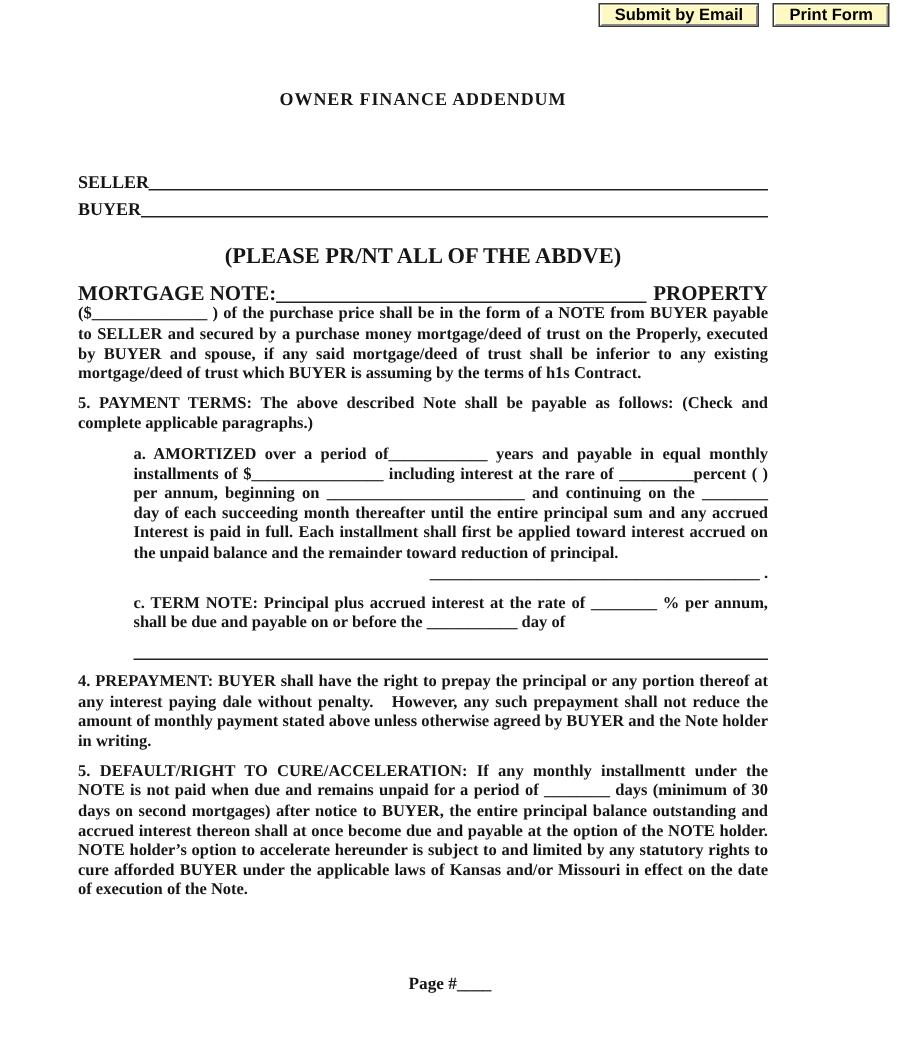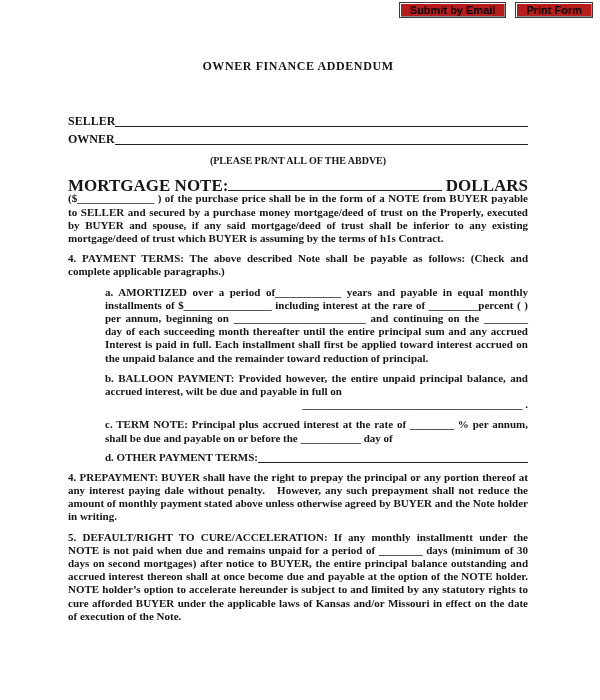--- a/index.html
+++ b/index.html
@@ -13,34 +13,34 @@
     overflow:hidden;
   }
   
   .toolbar{
     position:absolute;top:2px;right:7px;
     display:flex;gap:9px;
   }
   .pdf-btn{
     font-family:"Liberation Sans", sans-serif;
     font-size:11px;font-weight:bold;color:#000;
-    background:#b91c1c;
+    background:#fef9c3;
     border:1px solid #3a3a3a;
     box-shadow:inset 1px 1px 0 #ffffff, inset -1px -1px 0 #8a8a8a;
     height:16px;line-height:14px;
     padding:0 10px;
     text-align:center;
     cursor:pointer;
     white-space:nowrap;
   }
   .pdf-btn.submit{min-width:92px;}
   .pdf-btn.print{min-width:56px;}
   
   .content{
-    position:absolute;left:68px;top:0;width:460px;
+    position:absolute;left:52px;top:0;width:460px;
     font-size:11px;line-height:13.2px;
   }
   .doc-title{
     margin-top:60px;
     text-align:center;
     font-size:12px;
     letter-spacing:0.6px;
   }
   .fields{margin-top:37px;}
   .field-row{
@@ -48,26 +48,26 @@
     height:18px;font-size:12px;
   }
   .fill-line{
     flex:1;
     border-bottom:1.2px solid #222;
     margin-bottom:1px;
     min-width:20px;
   }
   .center-note{
     text-align:center;
-    font-size:10px;
-    margin-top:8px;
+    font-size:15px;
+    margin-top:19px;
   }
   .mortgage-row{
     display:flex;align-items:flex-end;
-    margin-top:9px;height:16px;font-size:17px;
+    margin-top:9px;height:16px;font-size:14px;
   }
   .mortgage-row .dollars{margin-left:4px;}
   .para{
     text-align:justify;
     margin:0;
   }
   .para.gap{margin-top:7px;}
   .indent{margin-left:37px;}
   .blank-line{text-align:right;}
   .d-row{
@@ -93,50 +93,49 @@
   <div class="content">
 
     <div class="doc-title">OWNER FINANCE ADDENDUM</div>
 
     <div class="fields">
       <div class="field-row">
         <span>SELLER</span>
         <span class="fill-line"></span>
       </div>
       <div class="field-row">
-        <span>OWNER</span>
+        <span>BUYER</span>
         <span class="fill-line"></span>
       </div>
     </div>
 
     <div class="center-note">(PLEASE PR/NT ALL OF THE ABDVE)</div>
 
     <div class="mortgage-row">
       <span>MORTGAGE NOTE:</span>
       <span class="fill-line"></span>
-      <span class="dollars">DOLLARS</span>
+      <span class="dollars">PROPERTY</span>
     </div>
 
     <p class="para">($______________ ) of the purchase price shall be in the form of a NOTE from BUYER payable to SELLER and secured by a purchase money mortgage/deed of trust on the Properly, executed by BUYER and spouse, if any said mortgage/deed of trust shall be inferior to any existing mortgage/deed of trust which BUYER is assuming by the terms of h1s Contract.</p>
 
-    <p class="para gap">4. PAYMENT TERMS: The above described Note shall be payable as follows: (Check and complete applicable paragraphs.)</p>
+    <p class="para gap">5. PAYMENT TERMS: The above described Note shall be payable as follows: (Check and complete applicable paragraphs.)</p>
 
     <p class="para gap indent">a. AMORTIZED over a period of____________ years and payable in equal monthly installments of $________________ including interest at the rare of _________percent ( ) per annum, beginning on ________________________ and continuing on the ________ day of each succeeding month thereafter until the entire principal sum and any accrued Interest is paid in full. Each installment shall first be applied toward interest accrued on the unpaid balance and the remainder toward reduction of principal.</p>
 
-    <p class="para gap indent">b. BALLOON PAYMENT: Provided however, the entire unpaid principal balance, and accrued interest, wilt be due and payable in full on</p>
     <div class="blank-line indent">________________________________________ .</div>
 
     <p class="para gap indent">c. TERM NOTE: Principal plus accrued interest at the rate of ________ % per annum, shall be due and payable on or before the ___________ day of</p>
 
     <div class="d-row">
-      <span>d. OTHER PAYMENT TERMS:</span>
       <span class="fill-line"></span>
     </div>
 
 
     <p class="para gap">4. PREPAYMENT: BUYER shall have the right to prepay the principal or any portion thereof at any interest paying dale without penalty.&nbsp;&nbsp; However, any such prepayment shall not reduce the amount of monthly payment stated above unless otherwise agreed by BUYER and the Note holder in writing.</p>
 
     <p class="para gap">5. DEFAULT/RIGHT TO CURE/ACCELERATION: If any monthly installmentt under the NOTE is not paid when due and remains unpaid for a period of ________ days (minimum of 30 days on second mortgages) after notice to BUYER, the entire principal balance outstanding and accrued interest thereon shall at once become due and payable at the option of the NOTE holder. NOTE holder’s option to accelerate hereunder is subject to and limited by any statutory rights to cure afforded BUYER under the applicable laws of Kansas and/or Missouri in effect on the date of execution of the Note.</p>
 
   </div>
 
+  <div class="footer">Page #____</div>
 
 </div>
 
 </body></html>

